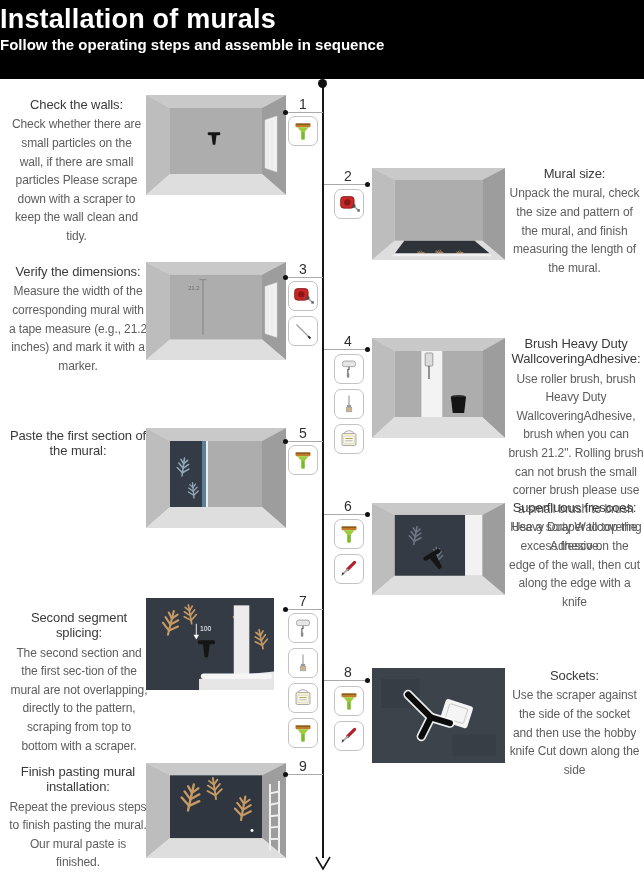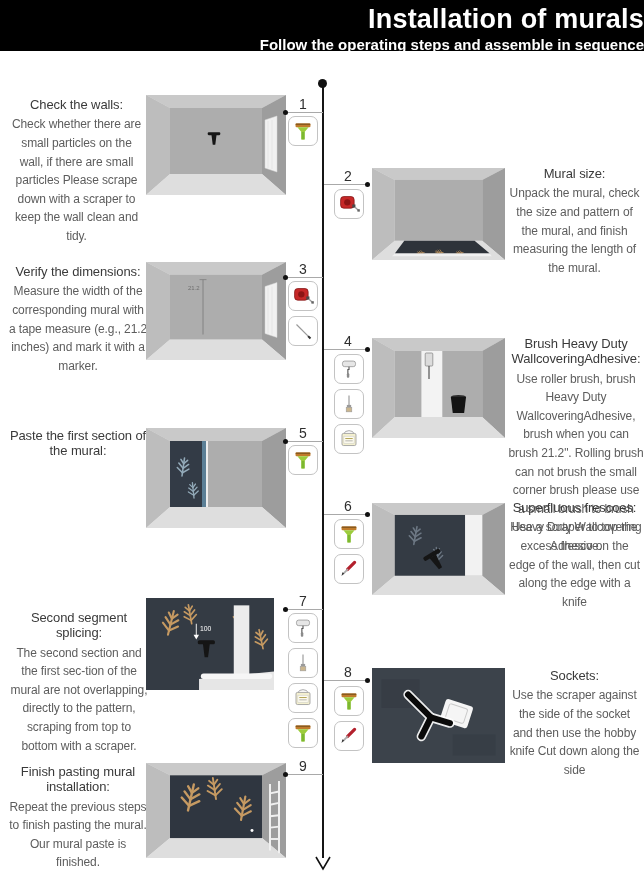--- a/index.html
+++ b/index.html
@@ -1,21 +1,21 @@
 <!DOCTYPE html>
 <html><head>
 <meta charset="utf-8">
 <style>
   html,body{margin:0;padding:0;background:#fff;}
   #stage{position:relative;width:644px;height:879px;background:#ffffff;overflow:hidden;
          font-family:"Liberation Sans",sans-serif;}
   
-  .hdr{position:absolute;left:0;top:0;width:644px;height:51px;background:#000;color:#fff;text-align:right;}
+  .hdr{position:absolute;left:0;top:0;width:644px;height:79px;background:#000;color:#fff;text-align:left;}
   .hdr h1{margin:4px 0 0;font-size:27px;font-weight:700;letter-spacing:.2px;}
-  .hdr h2{margin:1px 0 0;font-size:15px;font-weight:700;padding-left:8px;}
+  .hdr h2{margin:1px 0 0;font-size:15px;font-weight:700;}
   
   .tline{position:absolute;left:322px;top:84px;width:2px;height:774px;background:#151515;}
   .tdot{position:absolute;left:318px;top:79px;width:9px;height:9px;border-radius:50%;background:#111;}
   .tarrow{position:absolute;left:314px;top:855px;}
   
   .stext h3{margin:0 0 3px;font-size:13px;font-weight:400;color:#3a3a3a;line-height:1.18;letter-spacing:-.1px;}
   .stext p{margin:0;font-size:12px;line-height:1.55;color:#5d5d5d;letter-spacing:-.1px;}
   .stext{position:absolute;text-align:center;}
   
   .snum{position:absolute;width:32px;text-align:center;font-size:14px;color:#2e2e2e;}

